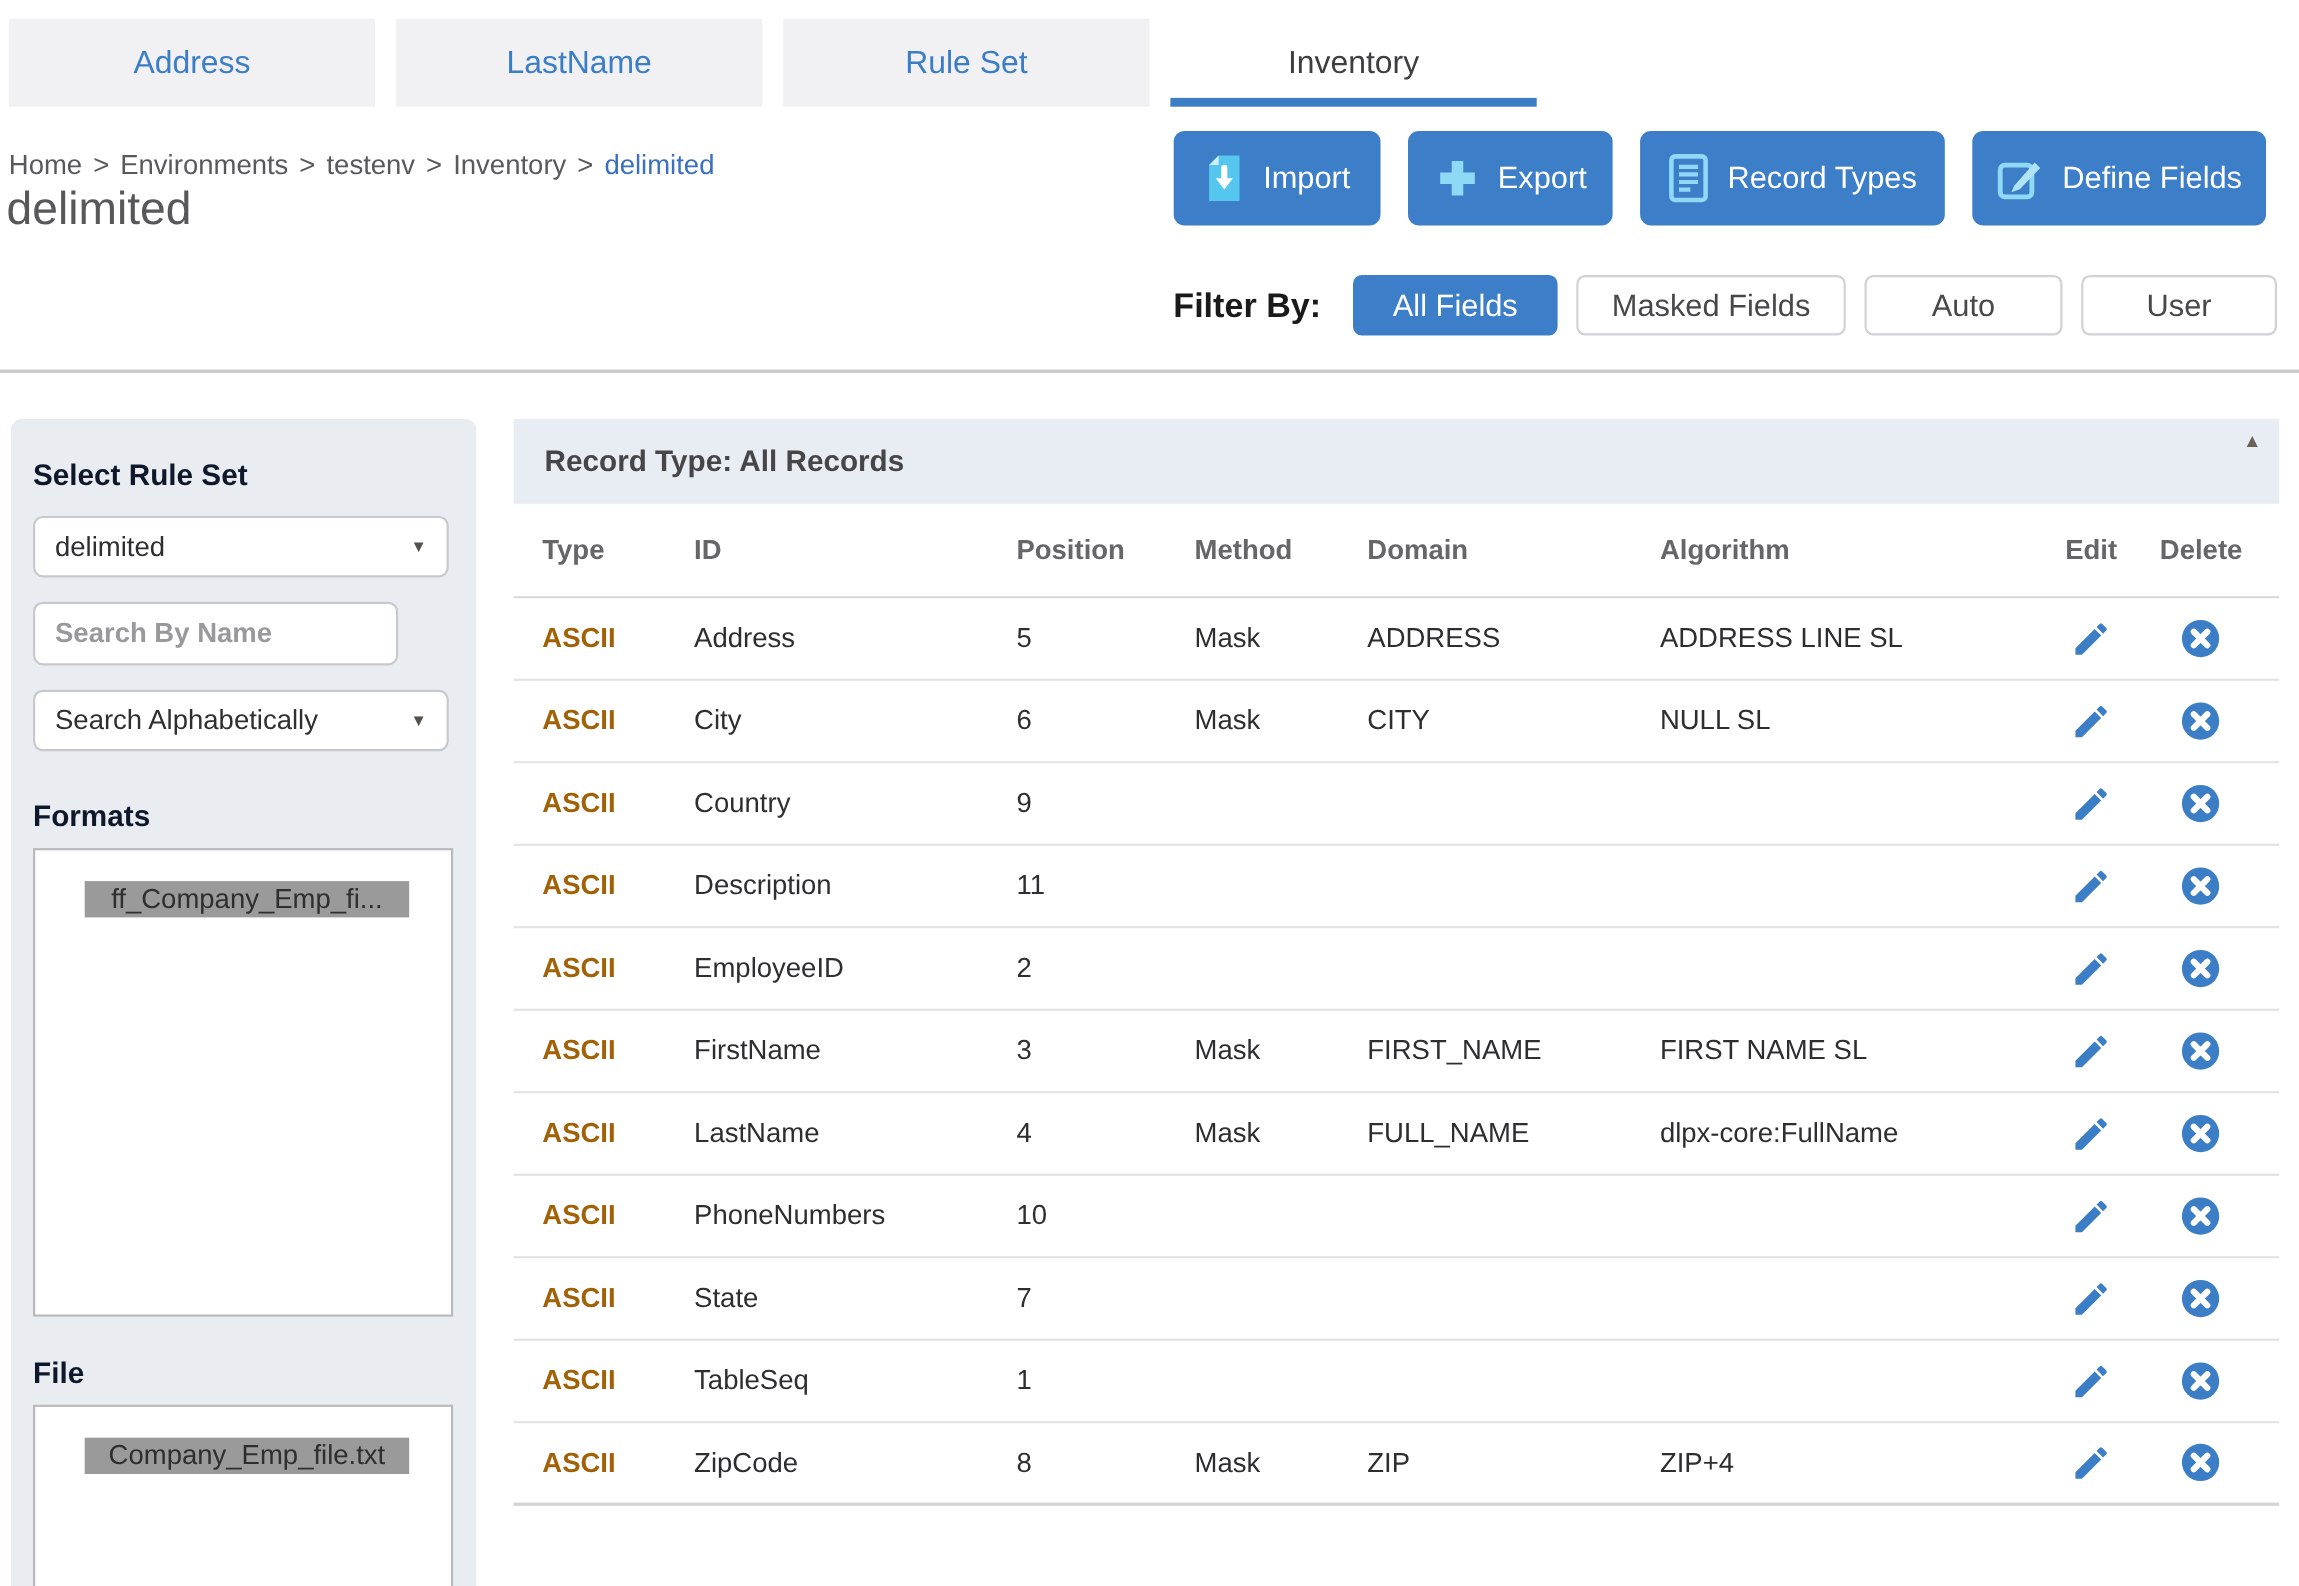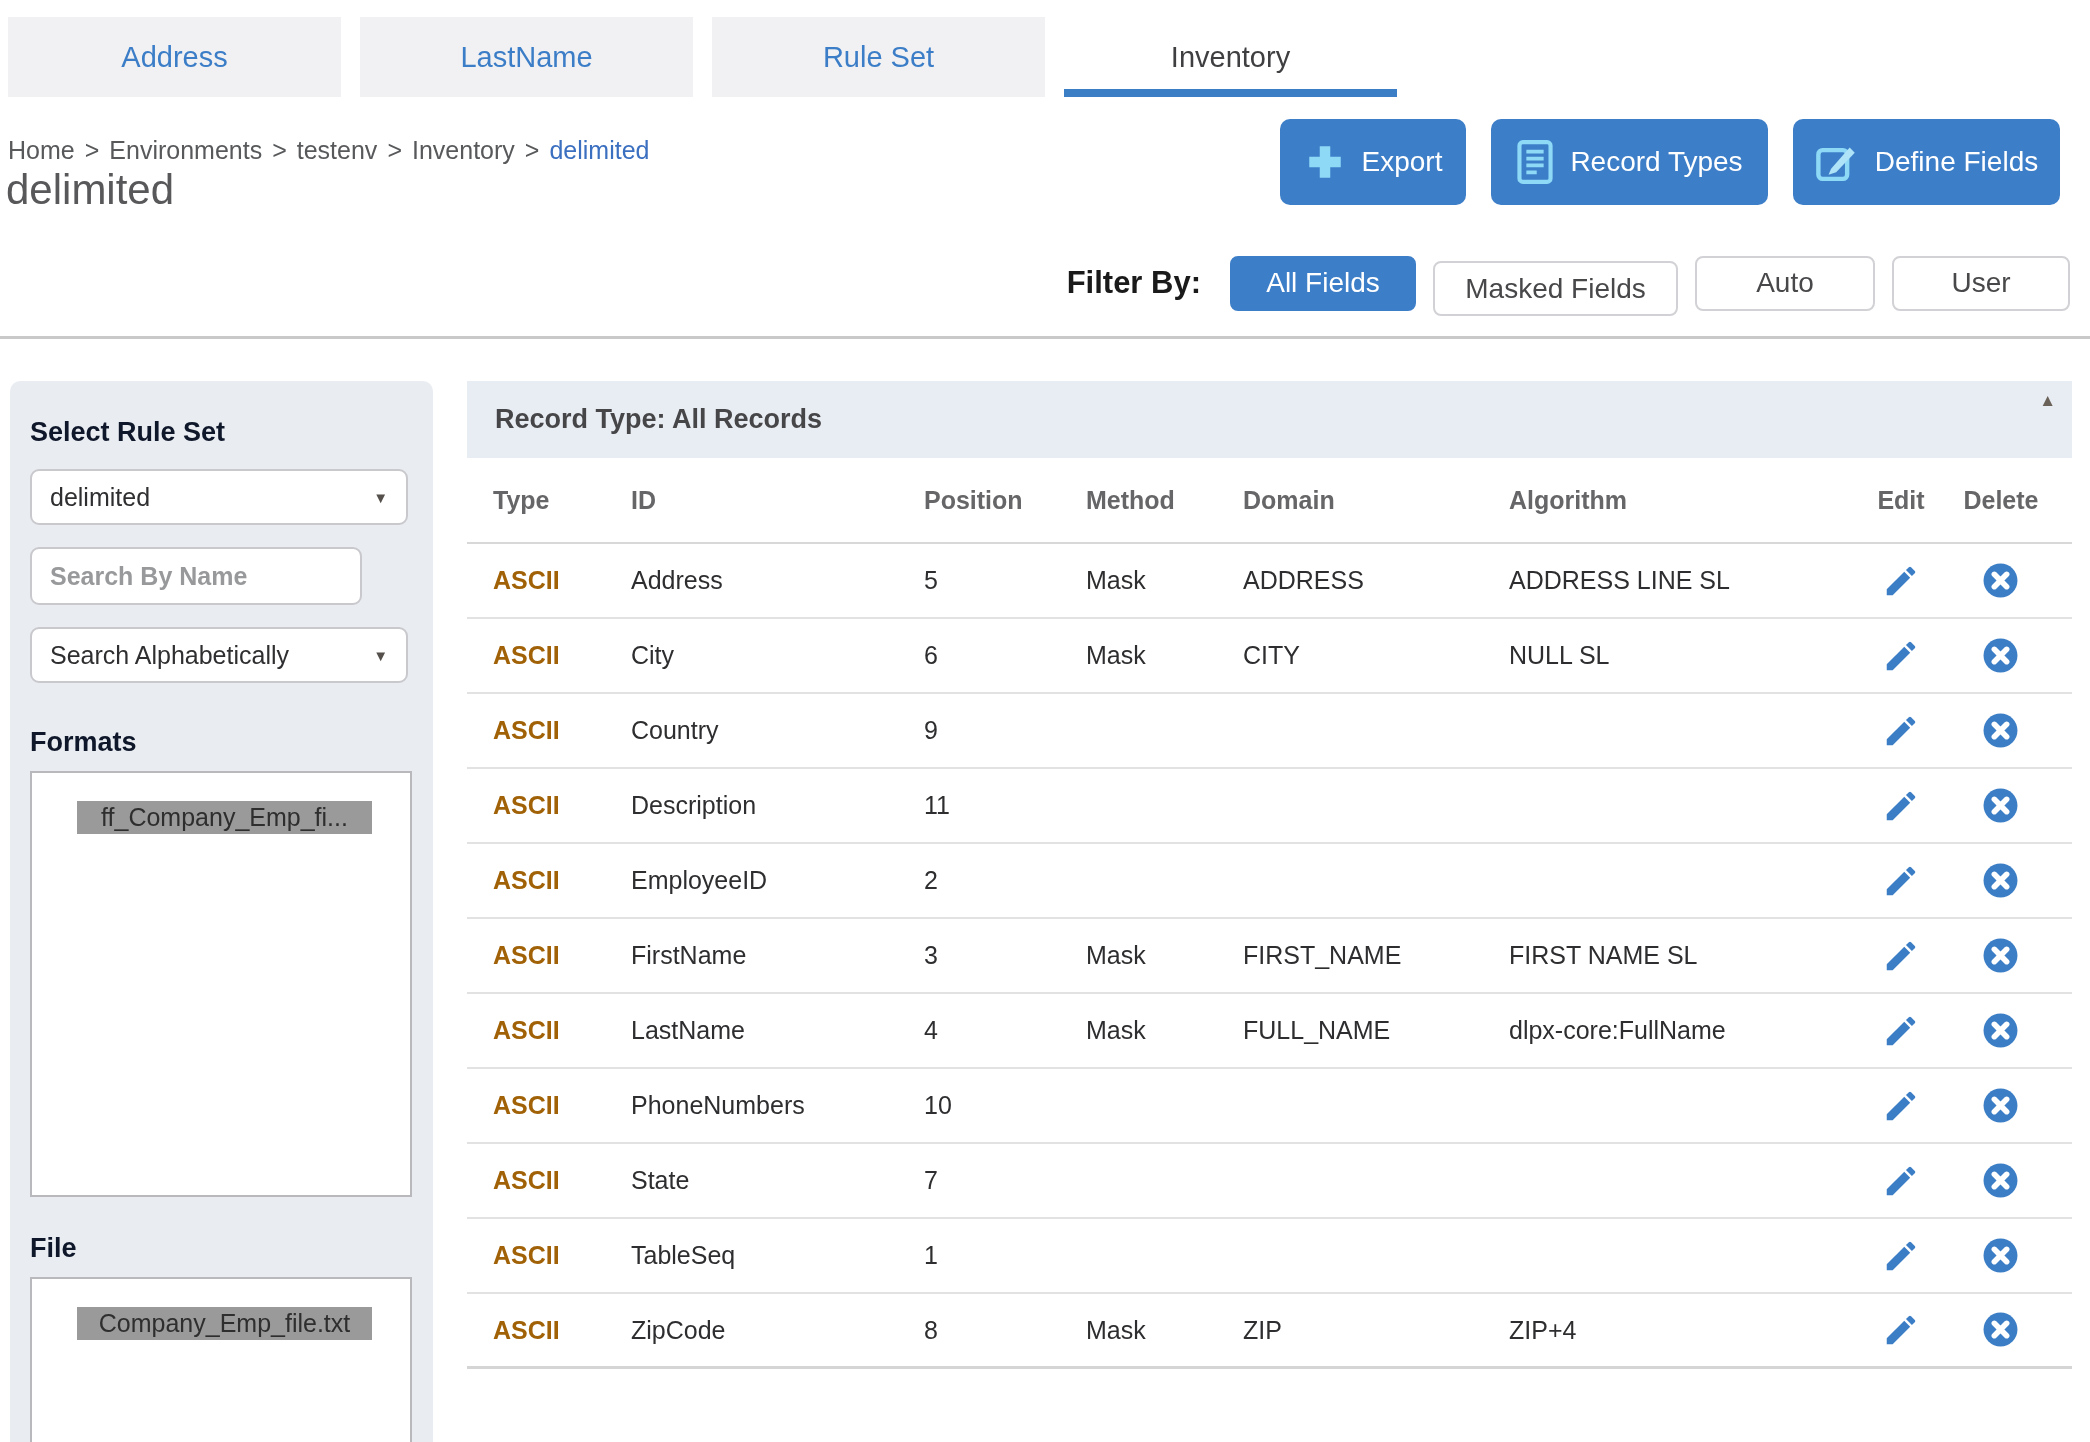--- a/index.html
+++ b/index.html
@@ -44,21 +44,21 @@
   .bicon { display:flex; align-items:center; }
 
   
   .filterbar { position:absolute; top:250px; right:20px; display:flex; gap:17px; align-items:center; }
   .filter-label { font-size:31px; font-weight:700; color:#1a1a1a; margin-right:12px; }
   .fbtn {
     height:55px; border:2px solid #d2d2d6; border-radius:8px; background:#ffffff;
     color:#48484a; font-family:inherit; font-size:28px; cursor:pointer;
     display:flex; align-items:center; justify-content:center;
   }
-  .fbtn.all { min-width:186px; } .fbtn.masked { min-width:245px;margin-top:11px; }
+  .fbtn.all { min-width:186px; } .fbtn.masked { min-width:245px; }
   .fbtn.auto { min-width:180px; } .fbtn.user { min-width:178px; }
   .fbtn.active { background:#3d7ec8; border-color:#3d7ec8; color:#ffffff; }
 
   .divider { position:absolute; top:336px; left:0; width:2090px; height:3px; background:#c9c9c9; }
 
   
   .sidebar {
     position:absolute; top:381px; left:10px; width:423px; height:1061px;
     background:#e9edf2; border-radius:10px 10px 0 0; padding:36px 0 0 20px; overflow:hidden;
   }
@@ -127,20 +127,31 @@
   <span class="sep">&gt;</span>
   <span class="crumb">testenv</span>
   <span class="sep">&gt;</span>
   <span class="crumb">Inventory</span>
   <span class="sep">&gt;</span>
   <span class="crumb current">delimited</span>
 </div>
 <h1 class="page-title">delimited</h1>
 
 <div class="toolbar">
+  <button class="tbtn import">
+    <span class="bicon">
+      <svg width="38" height="46" viewBox="0 0 22 26">
+        <path d="M8 1 H19 V25 H3 V6 Z" fill="#55c6ee"></path>
+        <path d="M8 1 L3 6 H8 Z" fill="#cdeffb"></path>
+        <path d="M11 7.5 v7" stroke="#ffffff" stroke-width="3.2" stroke-linecap="round" fill="none"></path>
+        <path d="M6.5 13 L11 19 L15.5 13 Z" fill="#ffffff"></path>
+      </svg>
+    </span>
+    <span>Import</span>
+  </button>
   <button class="tbtn export">
     <span class="bicon">
       <svg width="42" height="42" viewBox="0 0 24 24">
         <path d="M9 3 h6 v6 h6 v6 h-6 v6 H9 v-6 H3 V9 h6 Z" fill="#8ed9f6"></path>
       </svg>
     </span>
     <span>Export</span>
   </button>
   <button class="tbtn rtypes">
     <span class="bicon">

